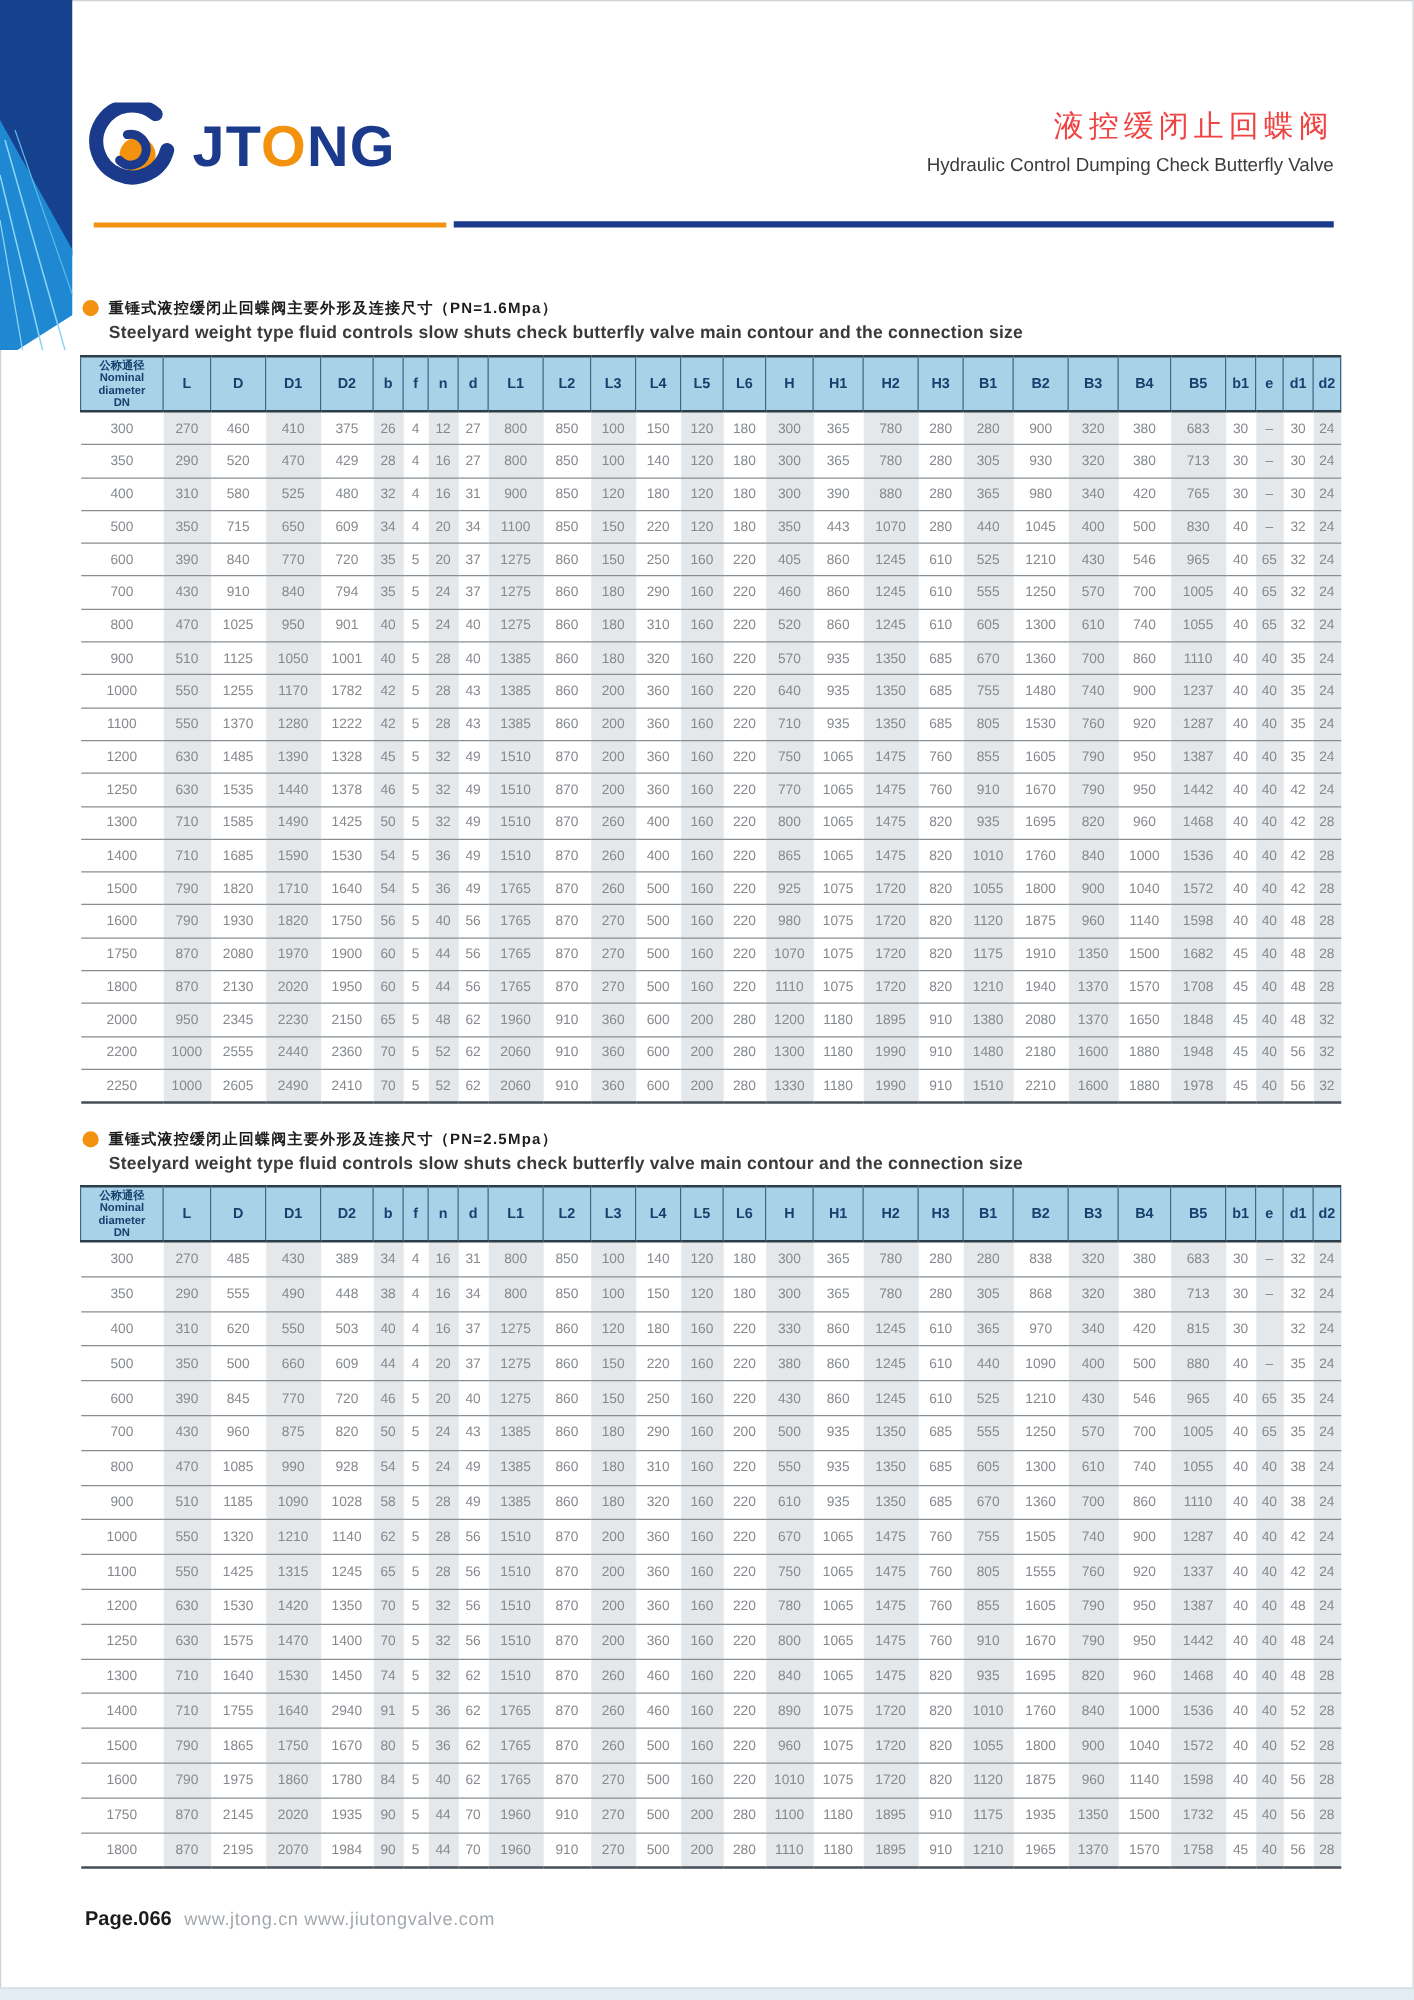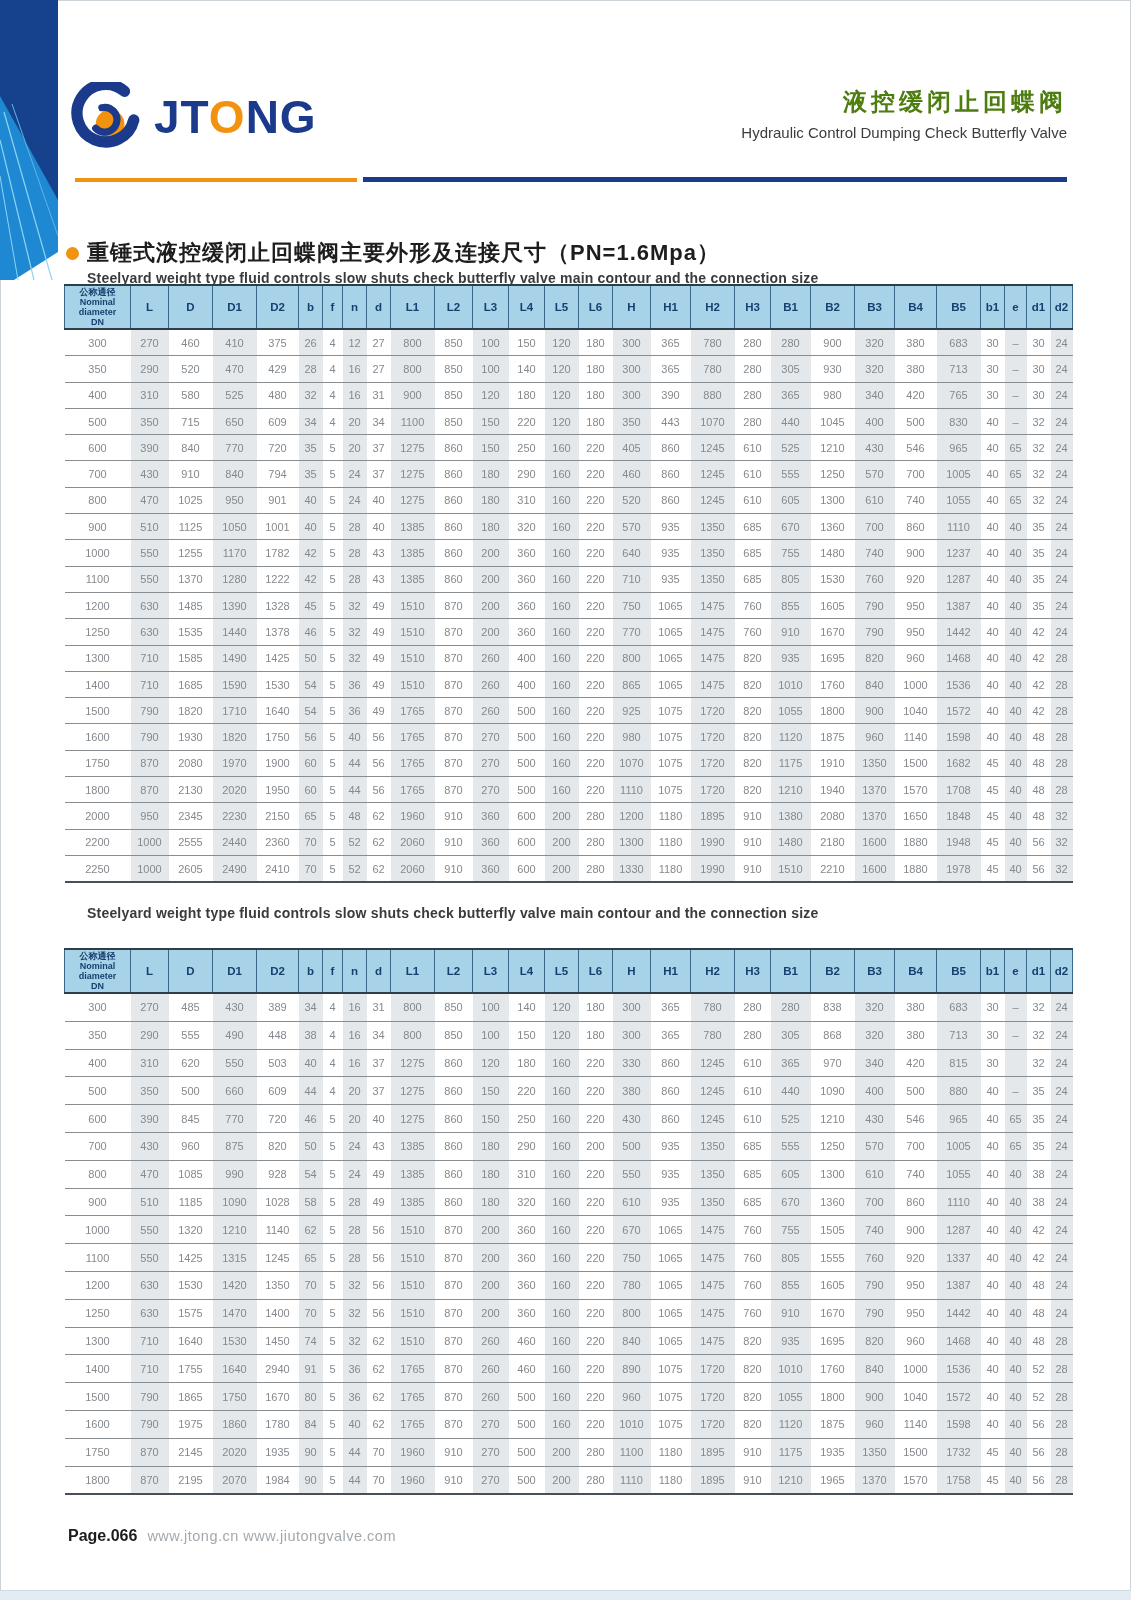--- a/index.html
+++ b/index.html
@@ -12,33 +12,33 @@
 
   
   .corner{position:absolute;top:0;left:0;width:58px;height:280px;}
 
   
   .header{position:absolute;top:82px;left:70px;right:64px;display:flex;justify-content:space-between;align-items:flex-start;}
   .logo{display:flex;align-items:flex-start;gap:10px;}
   .logo-text{font-size:46px;font-weight:800;color:#1b3a8c;letter-spacing:1px;line-height:70px;}
   .logo-text .o{color:#f2920f;}
   .titles{text-align:right;padding-top:4px;}
-  .title-zh{font-size:24px;color:#4d7c0f;font-weight:700;letter-spacing:4px;line-height:32px;}
+  .title-zh{font-size:24px;color:#ef4444;font-weight:400;letter-spacing:4px;line-height:32px;}
   .title-en{font-size:15px;color:#3c3c3c;font-weight:400;line-height:30px;}
   .divider{position:absolute;top:177px;left:75px;right:64px;display:flex;align-items:center;gap:6px;}
   .divider .orange{width:282px;height:4px;background:#f2920f;}
   .divider .navy{flex:1;height:5px;background:#1b3a8c;}
 
   
   .section{position:absolute;left:66px;right:64px;}
   .sec1{top:238px;}
   .sec2{top:903px;}
   .sec-line1{display:flex;align-items:center;gap:8px;}
   .bullet{width:13px;height:13px;border-radius:50%;background:#f2920f;flex:0 0 13px;}
-  .sec-zh{font-size:22px;font-weight:700;color:#1d1d1d;letter-spacing:1px;}
+  .sec-zh{font-size:12px;font-weight:700;color:#1d1d1d;letter-spacing:1px;}
   .sec-en{font-size:14px;font-weight:700;color:#3a3a3a;margin:2px 0 0 21px;letter-spacing:0.2px;}
 
   
   table.dim{border-collapse:collapse;table-layout:fixed;width:1005px;position:absolute;left:64px;}
   table.t1{top:284px;}
   table.t2{top:948px;}
   th{background:#a8d2e7;color:#17406e;font-size:11.5px;font-weight:700;
      border-left:1px solid #39688a;border-right:1px solid #39688a;
      border-top:2px solid #2c3e4a;border-bottom:2px solid #2c3e4a;
      padding:3px 0;text-align:center;}
@@ -794,20 +794,24 @@
         <td>1978</td>
         <td>45</td>
         <td>40</td>
         <td>56</td>
         <td>32</td>
       </tr>
     </tbody>
   </table>
 
 <div class="section sec2">
+  <div class="sec-line1">
+    <span class="bullet"></span>
+    <span class="sec-zh">重锤式液控缓闭止回蝶阀主要外形及连接尺寸（PN=2.5Mpa）</span>
+  </div>
   <div class="sec-en">Steelyard weight type fluid controls slow shuts check butterfly valve main contour and the connection size</div>
 </div>
 
 <table class="dim t2">
     <colgroup>
       <col style="width: 66px;">
       <col style="width: 38px;">
       <col style="width: 44px;">
       <col style="width: 44px;">
       <col style="width: 42px;">

